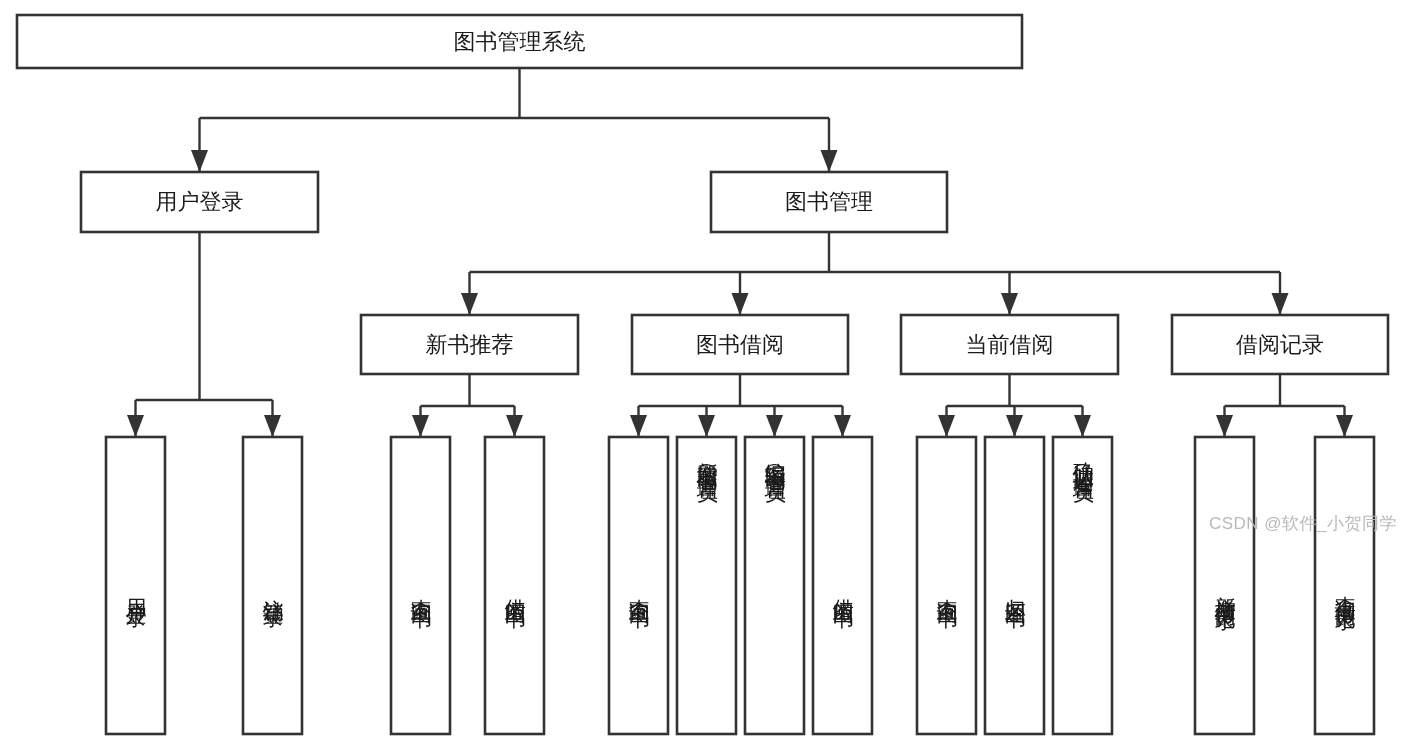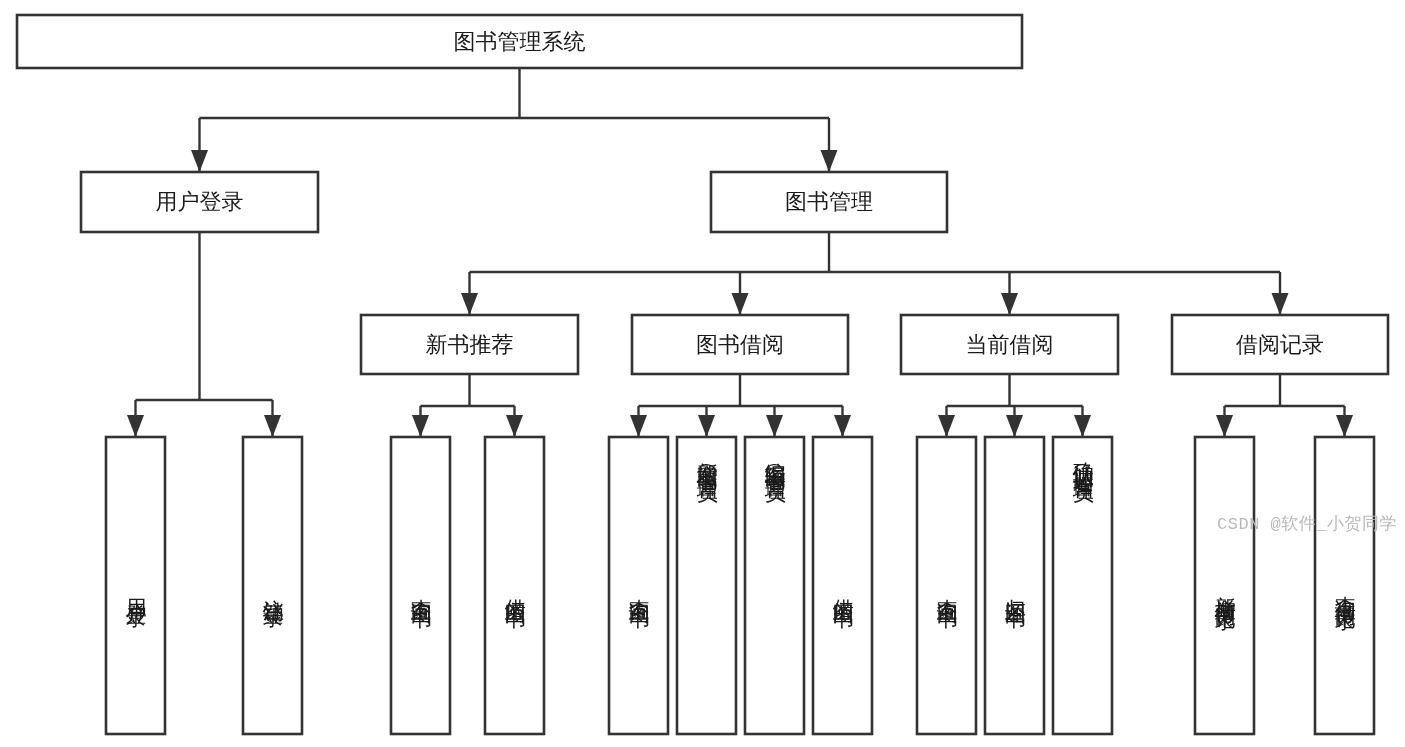--- a/index.html
+++ b/index.html
@@ -66,21 +66,21 @@
     line-height: 1.02;
     letter-spacing: 3px;
     color: #1a1a1a;
     white-space: nowrap;
     text-align: left;
   }
   .watermark {
     position: absolute;
     right: 8px;
     bottom: 6px;
-    font-family: Liberation Mono, monospace;
+    font-family: Liberation Sans, sans-serif;
     font-size: 17px;
     color: #b9b9b9;
     letter-spacing: 0.5px;
     user-select: none;
     white-space: nowrap;
   }
 </style>
 </head>
 <body>
 

